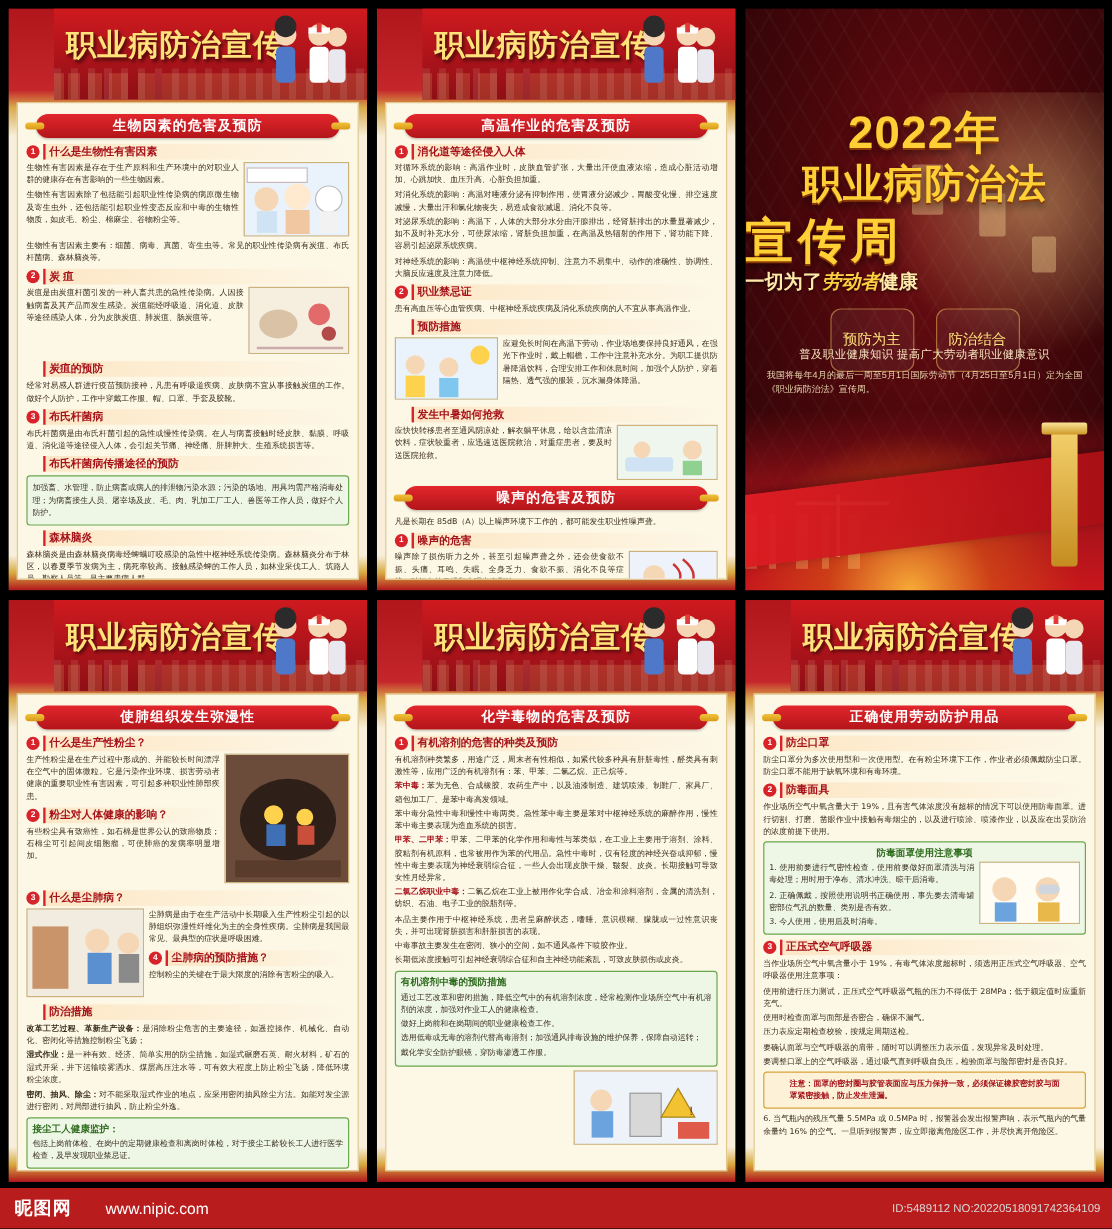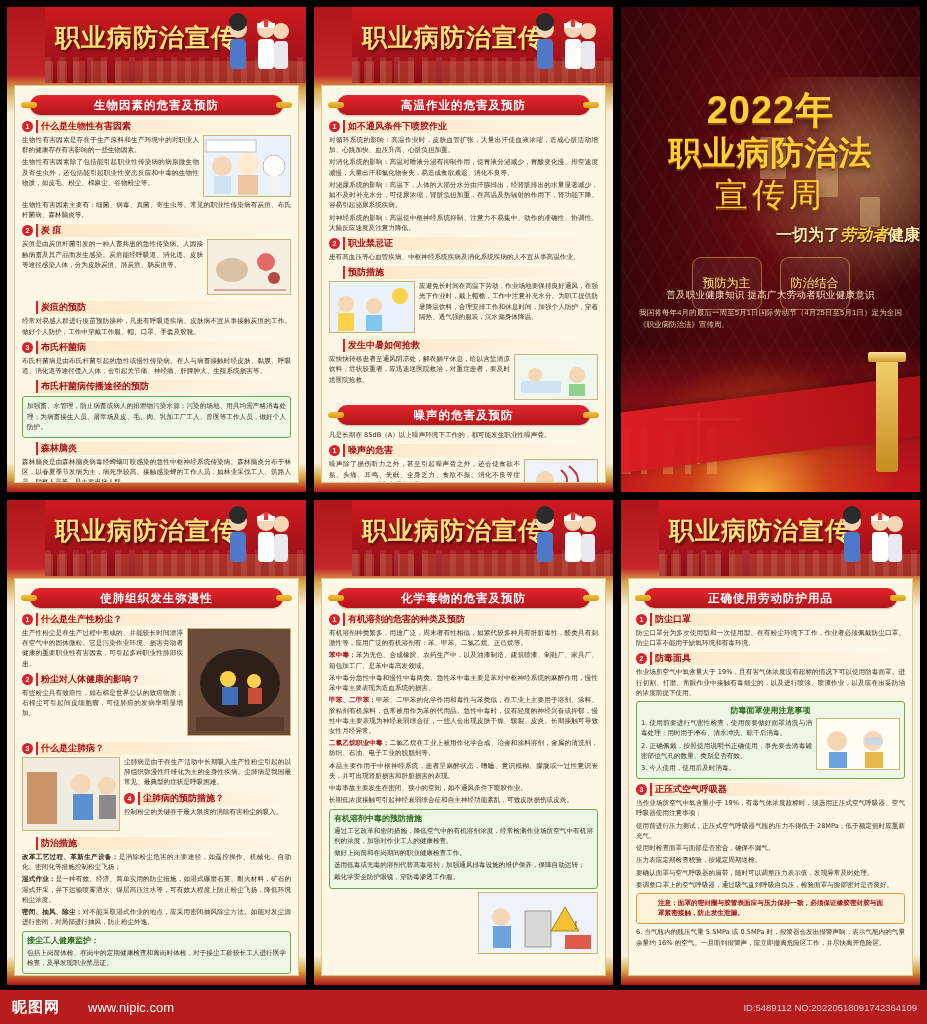--- a/index.html
+++ b/index.html
@@ -205,28 +205,28 @@
   }
   .hero .l2 {
     position: absolute; top: 124px; left: 0; right: 0;
     font-size: 33px; font-weight: bold; text-align: center;
     color: #ffd035;
     text-shadow: 0 2px 0 #8a3a06, 0 4px 8px rgba(0,0,0,.6);
     letter-spacing: 1px;
   }
   .hero .l3 {
     position: absolute; top: 166px; left: 0; right: 0;
-    font-size: 33px; font-weight: normal; text-align: center;
+    font-size: 40px; font-weight: bold; text-align: left;
     color: #ffd035;
     text-shadow: 0 2px 0 #8a3a06, 0 4px 8px rgba(0,0,0,.6);
     letter-spacing: 4px;
   }
   .hero .slogan {
     position: absolute; top: 218px; left: 0; right: 0;
-    font-size: 16px; text-align: right; font-weight: bold;
+    font-size: 16px; text-align: left; font-weight: bold;
     color: #ffe9a8;
     text-shadow: 0 1px 3px rgba(0,0,0,.7);
   }
   .hero .slogan .accent { color: #ffcf3f; font-style: italic; }
   .hero .pills {
     position: absolute; top: 250px; left: 0; right: 0;
     display: flex; justify-content: center; gap: 18px;
   }
   .hero .pill {
     color: #ffe27a;
@@ -421,21 +421,21 @@
             <rect x="66" y="30" width="14" height="28" rx="4" fill="#e8e8ee"></rect>
               <circle cx="73" cy="20" r="8" fill="#f6d7b5"></circle>
           </svg>
         </div>
       </div>
       <div class="body">
         <div class="sec-title">高温作业的危害及预防</div>
 
         <div class="sub-bar">
           <span class="num">1</span>
-          <span class="lbl">如不通风条件下喷胶作业</span>
+          <span class="lbl">消化道等途径侵入人体</span>
         </div>
         <div class="para">对循环系统的影响：高温作业时，皮肤血管扩张，大量出汗使血液浓缩，造成心脏活动增加、心跳加快、血压升高、心脏负担加重。</div>
         <div class="para">对消化系统的影响：高温对唾液分泌有抑制作用，使胃液分泌减少，胃酸变化慢、排空速度减慢，大量出汗和氯化物丧失，易造成食欲减退、消化不良等。</div>
         <div class="para">对泌尿系统的影响：高温下，人体的大部分水分由汗腺排出，经肾脏排出的水量显著减少，如不及时补充水分，可使尿浓缩，肾脏负担加重，在高温及热辐射的作用下，肾功能下降、容易引起泌尿系统疾病。</div>
         <div class="para">对神经系统的影响：高温使中枢神经系统抑制、注意力不易集中、动作的准确性、协调性、大脑反应速度及注意力降低。</div>
 
         <div class="sub-bar">
           <span class="num">2</span>
           <span class="lbl">职业禁忌证</span>
         </div>

